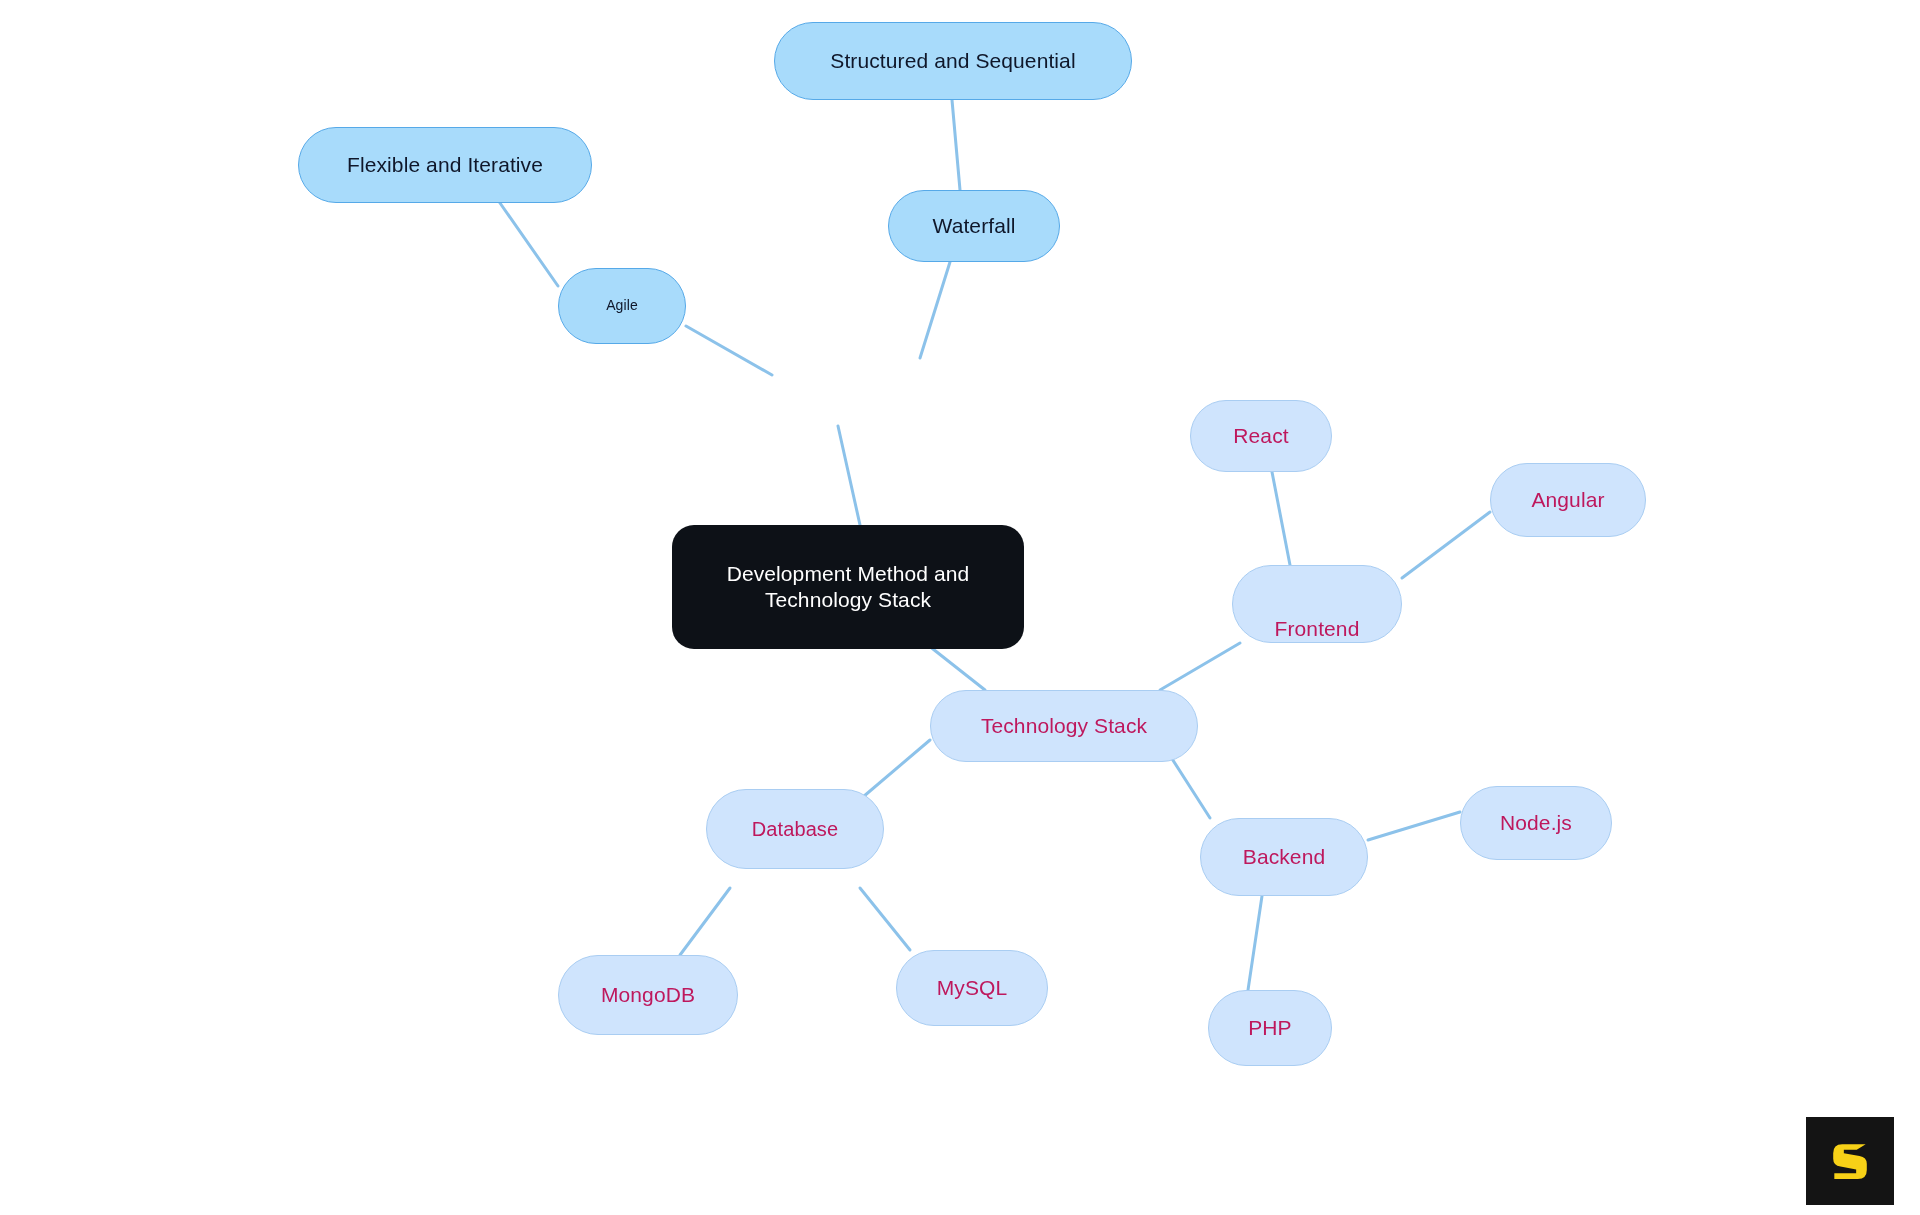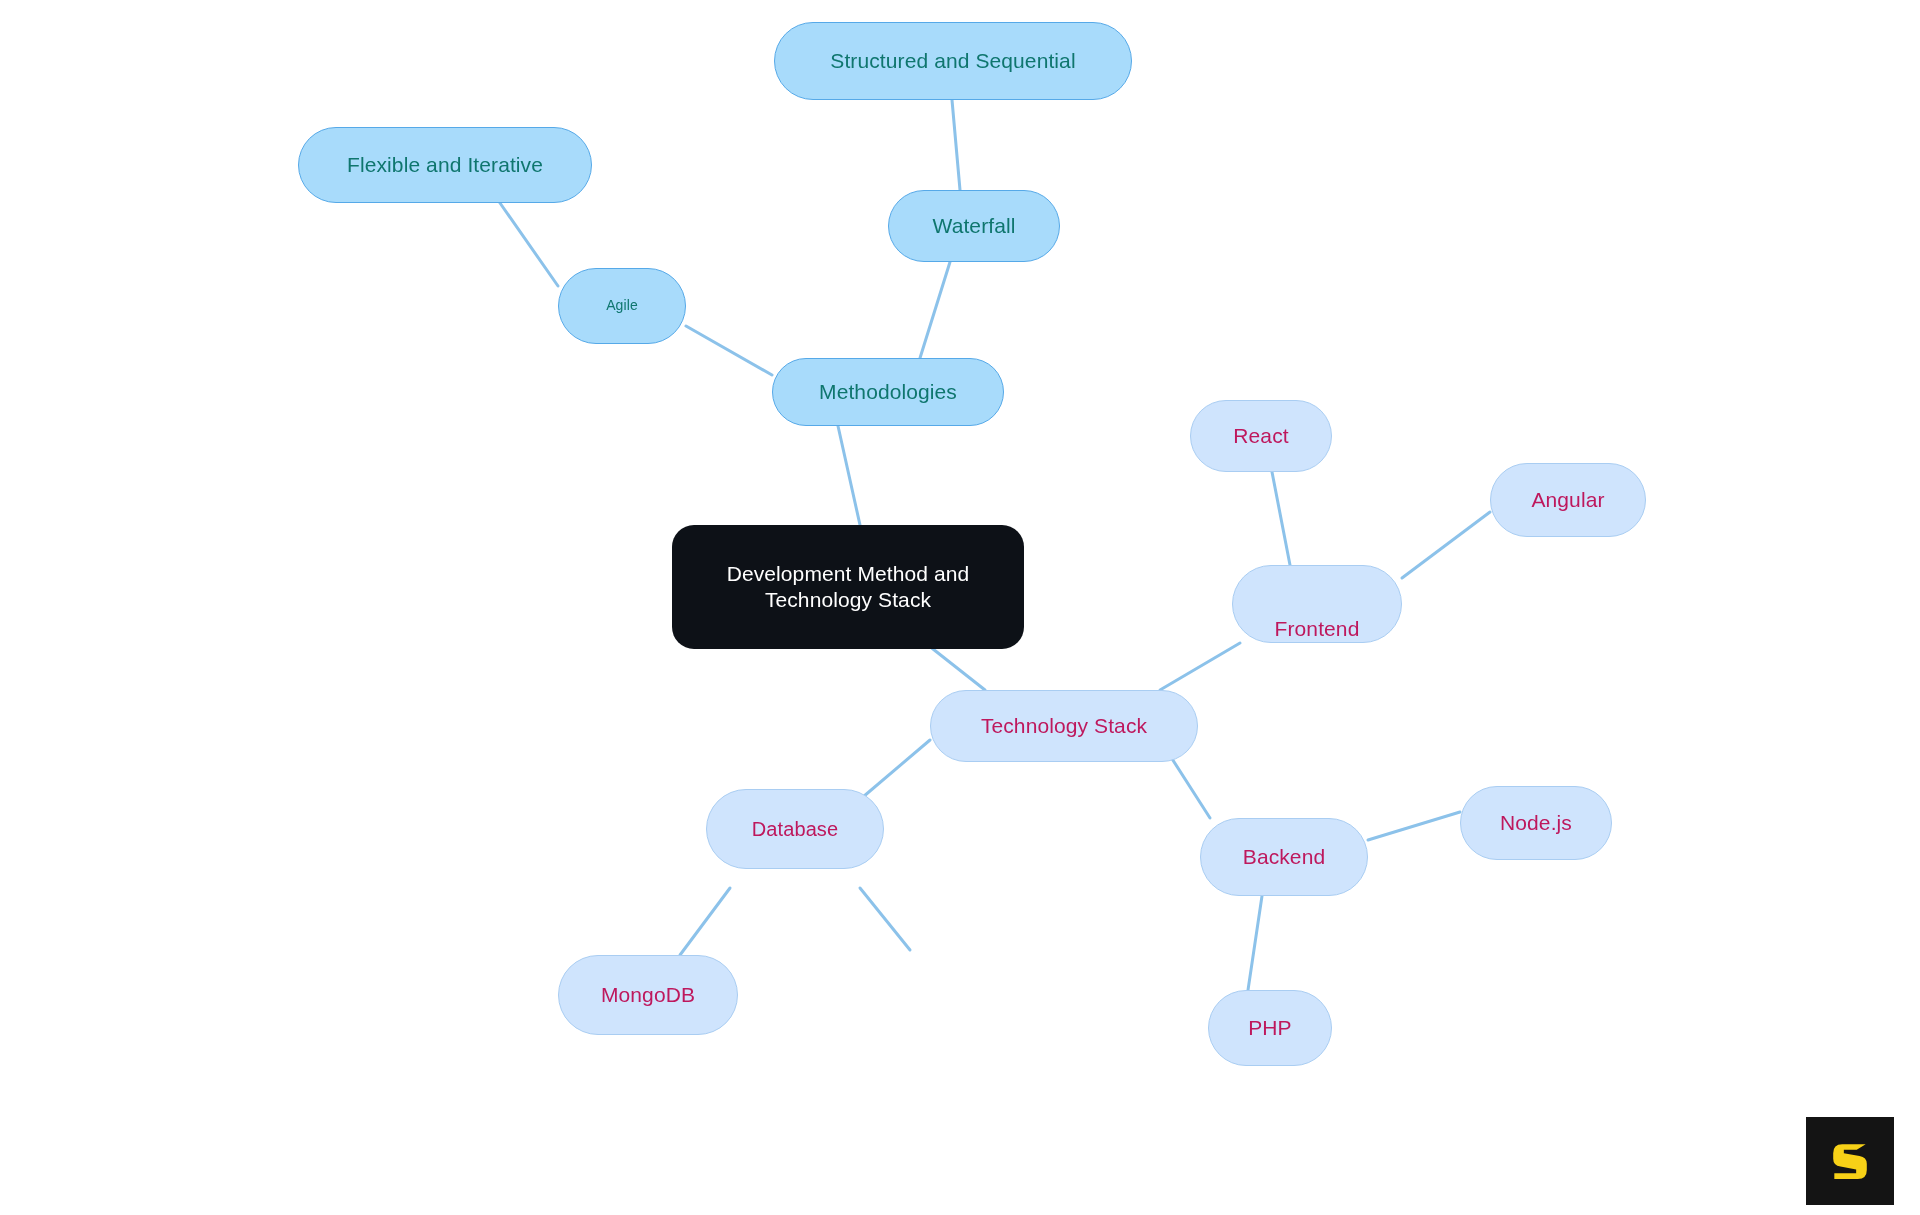--- a/index.html
+++ b/index.html
@@ -45,21 +45,21 @@
     border-width: 1.6px;
     white-space: pre;
     line-height: 1.24;
     letter-spacing: 0.1px;
   }
 
   
   .node.fam-a {
     background: #a8dbfb;
     border-color: #56a9e8;
-    color: #0f766e;
+    color: #0f172a;
   }
 
   
   .node.fam-b {
     background: #cfe4fd;
     border-color: #a9cdf2;
     color: #be185d;
   }
 
   
@@ -99,31 +99,31 @@
       <line x1="930" y1="740" x2="850" y2="808" stroke="#8cc2ea" stroke-width="3" stroke-linecap="round"></line>
       <line x1="730" y1="888" x2="680" y2="955" stroke="#8cc2ea" stroke-width="3" stroke-linecap="round"></line>
       <line x1="860" y1="888" x2="910" y2="950" stroke="#8cc2ea" stroke-width="3" stroke-linecap="round"></line>
       <line x1="1160" y1="740" x2="1210" y2="818" stroke="#8cc2ea" stroke-width="3" stroke-linecap="round"></line>
       <line x1="1368" y1="840" x2="1460" y2="812" stroke="#8cc2ea" stroke-width="3" stroke-linecap="round"></line>
       <line x1="1262" y1="896" x2="1248" y2="990" stroke="#8cc2ea" stroke-width="3" stroke-linecap="round"></line>
     </svg>
 
   <div class="node fam-root" style="left: 672px; top: 525px; width: 352px; height: 124px; border-radius: 22px; font-size: 21px;"><span>Development Method and
 Technology Stack</span></div>
-    <div class="node fam-a" style="left: 772px; top: 358px; width: 232px; height: 68px; border-radius: 34px; font-size: 21px;"><span>Methodologies</span></div>
     <div class="node fam-a" style="left: 558px; top: 268px; width: 128px; height: 76px; border-radius: 38px; font-size: 14px;"><span>Agile</span></div>
     <div class="node fam-a" style="left: 298px; top: 127px; width: 294px; height: 76px; border-radius: 38px; font-size: 21px;"><span>Flexible and Iterative</span></div>
     <div class="node fam-a" style="left: 888px; top: 190px; width: 172px; height: 72px; border-radius: 36px; font-size: 21px;"><span>Waterfall</span></div>
     <div class="node fam-a" style="left: 774px; top: 22px; width: 358px; height: 78px; border-radius: 39px; font-size: 21px;"><span>Structured and Sequential</span></div>
     <div class="node fam-b" style="left: 930px; top: 690px; width: 268px; height: 72px; border-radius: 36px; font-size: 21px;"><span>Technology Stack</span></div>
     <div class="node fam-b" style="left: 1232px; top: 565px; width: 170px; height: 78px; border-radius: 39px; font-size: 21px; align-items: flex-end;"><span>Frontend</span></div>
     <div class="node fam-b" style="left: 1190px; top: 400px; width: 142px; height: 72px; border-radius: 36px; font-size: 21px;"><span>React</span></div>
     <div class="node fam-b" style="left: 1490px; top: 463px; width: 156px; height: 74px; border-radius: 37px; font-size: 21px;"><span>Angular</span></div>
     <div class="node fam-b" style="left: 706px; top: 789px; width: 178px; height: 80px; border-radius: 40px; font-size: 20px;"><span>Database</span></div>
     <div class="node fam-b" style="left: 558px; top: 955px; width: 180px; height: 80px; border-radius: 40px; font-size: 21px;"><span>MongoDB</span></div>
+    <div class="node fam-b" style="left: 896px; top: 950px; width: 152px; height: 76px; border-radius: 38px; font-size: 21px;"><span>MySQL</span></div>
     <div class="node fam-b" style="left: 1200px; top: 818px; width: 168px; height: 78px; border-radius: 39px; font-size: 21px;"><span>Backend</span></div>
     <div class="node fam-b" style="left: 1460px; top: 786px; width: 152px; height: 74px; border-radius: 37px; font-size: 21px;"><span>Node.js</span></div>
     <div class="node fam-b" style="left: 1208px; top: 990px; width: 124px; height: 76px; border-radius: 38px; font-size: 21px;"><span>PHP</span></div>
     <div id="logo" style="left: 1806px; top: 1117px; width: 88px; height: 88px; background: rgb(20, 20, 20);">
     <svg width="56" height="56" viewBox="0 0 100 100">
       <path d="M78 20 L36 20 Q20 20 20 36 L20 46 Q20 58 33 60 L61 65 L61 72 L22 72 L22 82 L64 82 Q80 82 80 66 L80 55 Q80 43 67 41 L39 36 L39 30 L62 30 Z" fill="#f7d117"></path>
     </svg>
   </div>
 
 </div>

